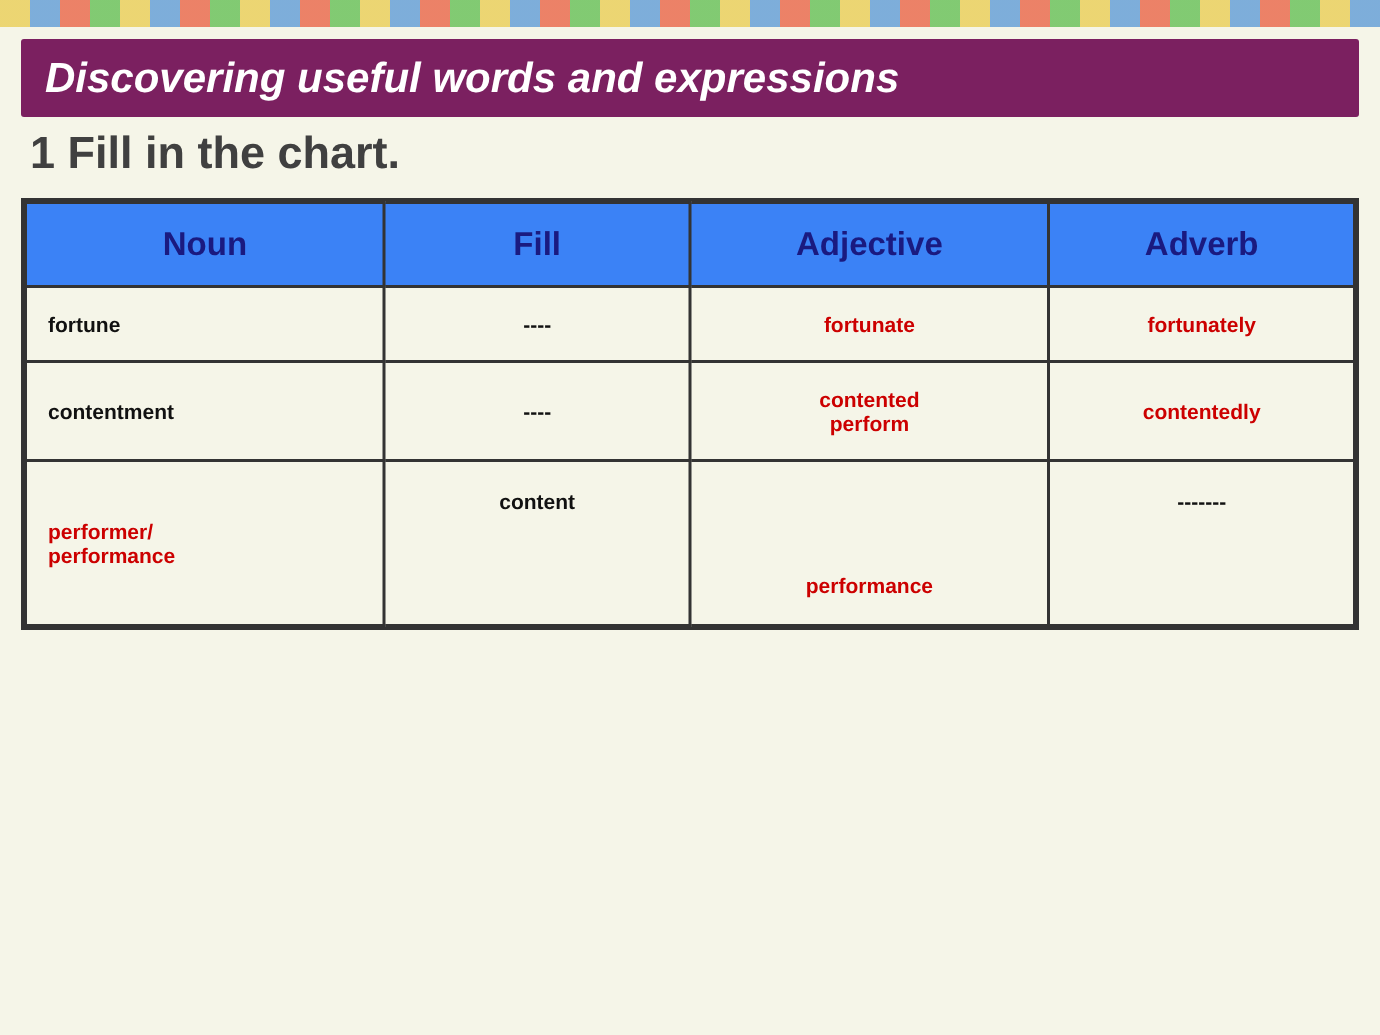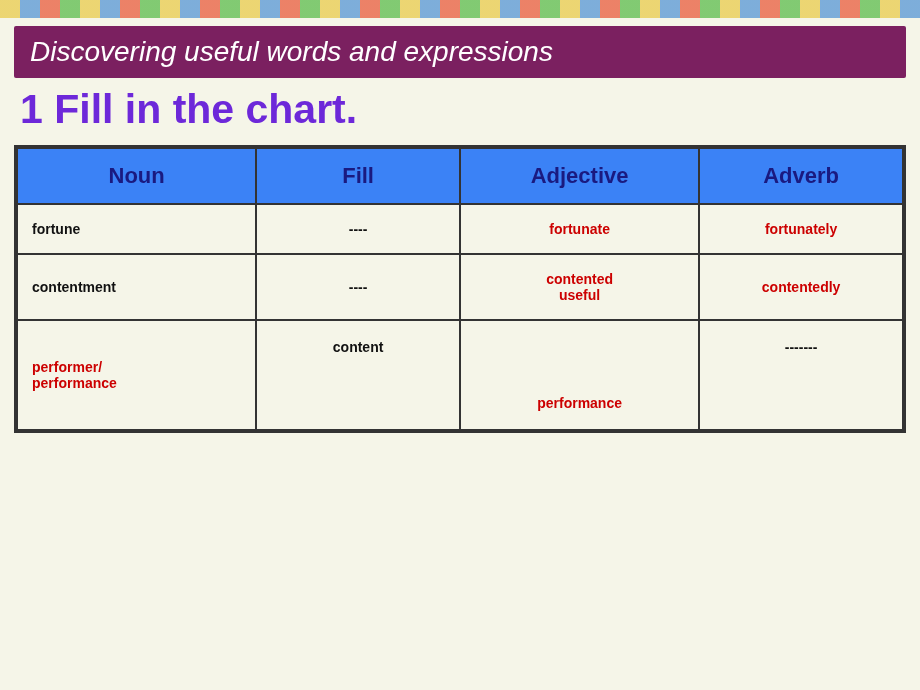--- a/index.html
+++ b/index.html
@@ -28,27 +28,27 @@
     .title-bar {
       background: #7b2060;
       margin: 8px 14px 6px 14px;
       padding: 10px 16px;
       border-radius: 2px;
     }
 
     .title-bar h1 {
       color: white;
       font-size: 28px;
-      font-weight: normal;
+      font-weight: bold;
       font-style: italic;
     }
 
     .subtitle {
-      color: #6d28d9;
-      font-size: 41px;
+      color: #404040;
+      font-size: 30px;
       font-weight: bold;
       margin: 8px 14px 12px 20px;
     }
 
     .table-container {
       margin: 0 14px;
       border: 2px solid #333;
     }
 
     table {
@@ -127,21 +127,21 @@
         <td class="cell-black cell-center">----</td>
         <td class="cell-red cell-center">fortunate</td>
         <td class="cell-red cell-center">fortunately</td>
       </tr>
 
       <tr>
         <td class="cell-black">contentment</td>
         <td class="cell-black cell-center">----</td>
         <td class="cell-red cell-center">
           <span>contented</span><br>
-          <span>useful</span>
+          <span>perform</span>
         </td>
         <td class="cell-red cell-center">contentedly</td>
       </tr>
 
       <tr>
         <td class="cell-red" style="height:110px;">
           <span>performer/</span><br>
           <span>performance</span>
         </td>
         <td class="cell-black cell-center row3-td-perform">content</td>

